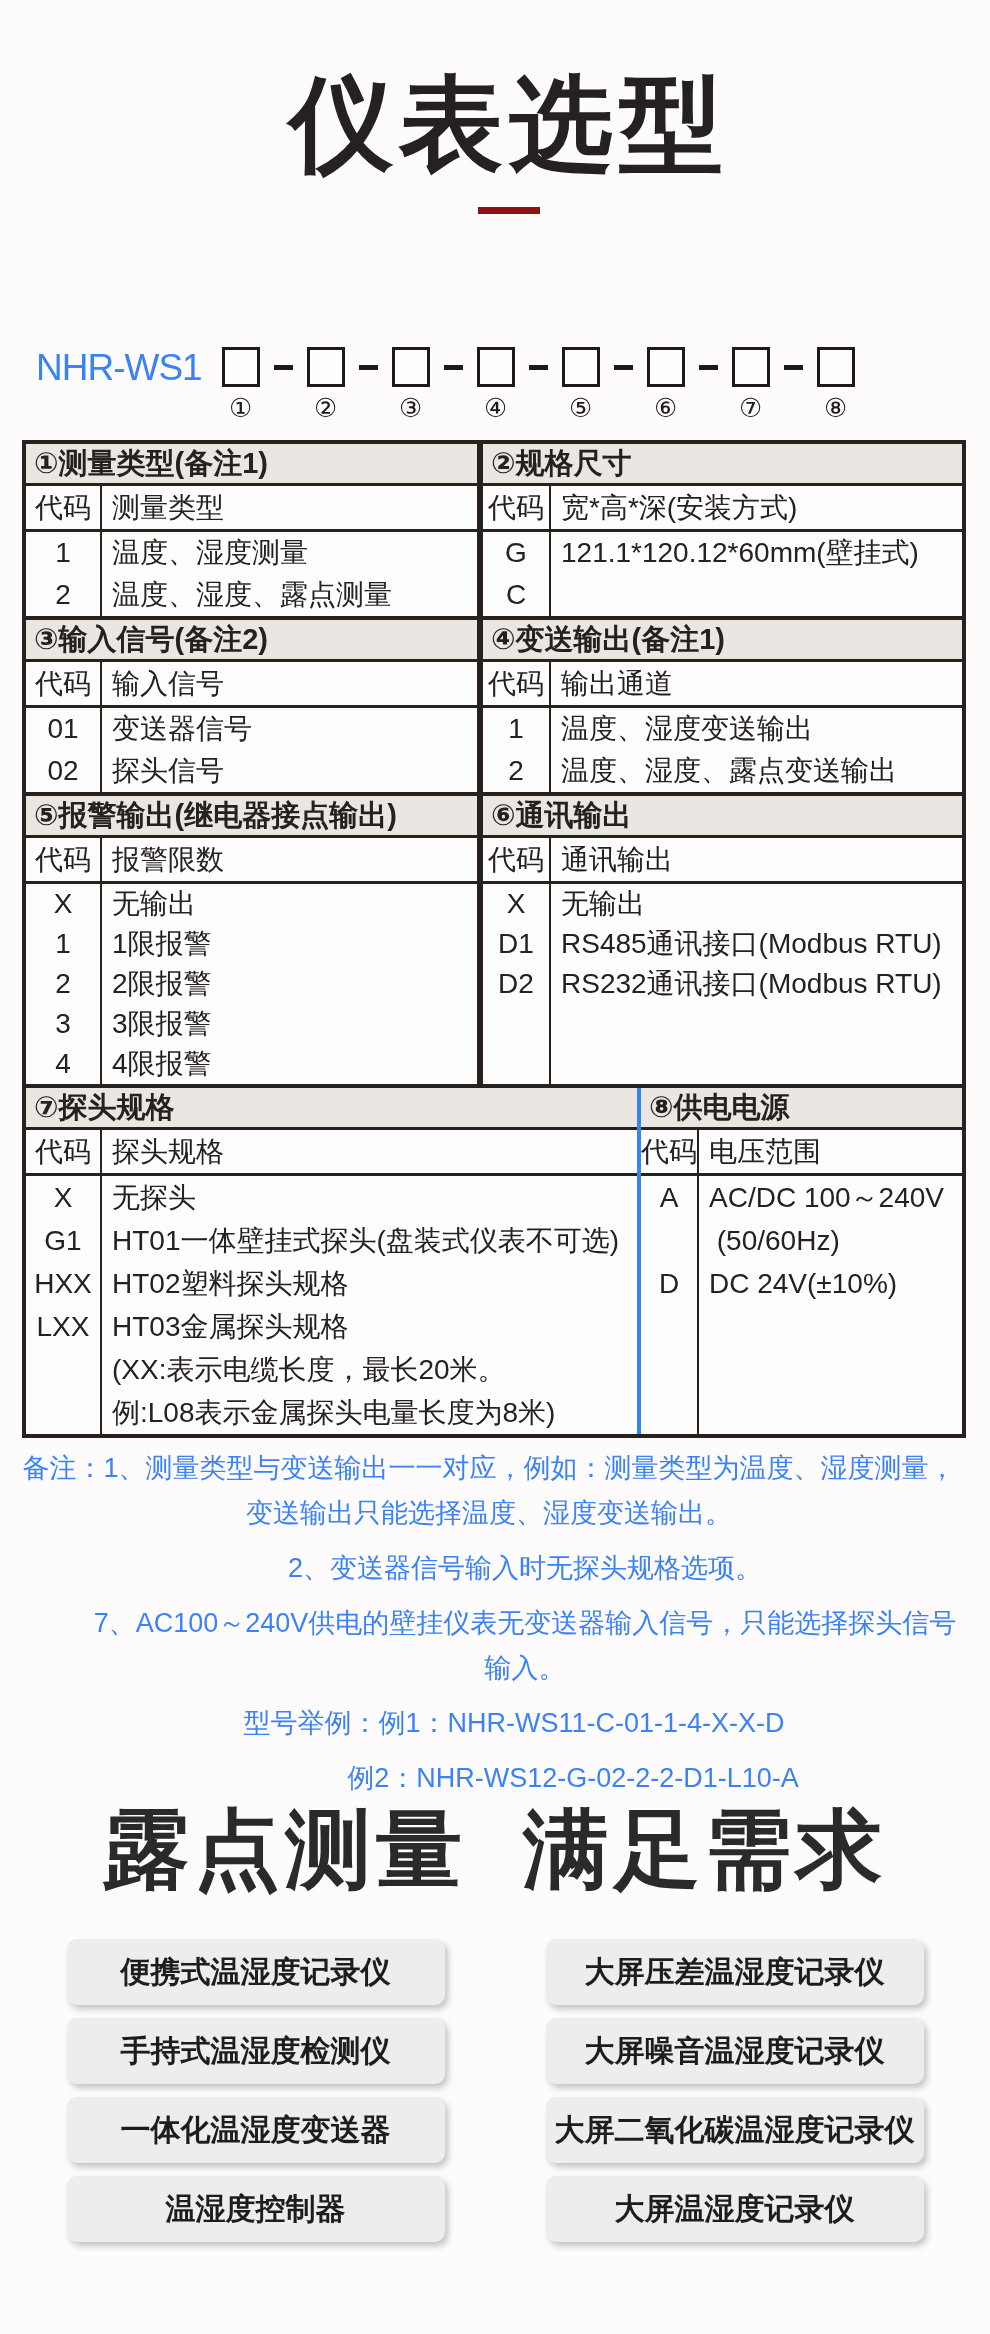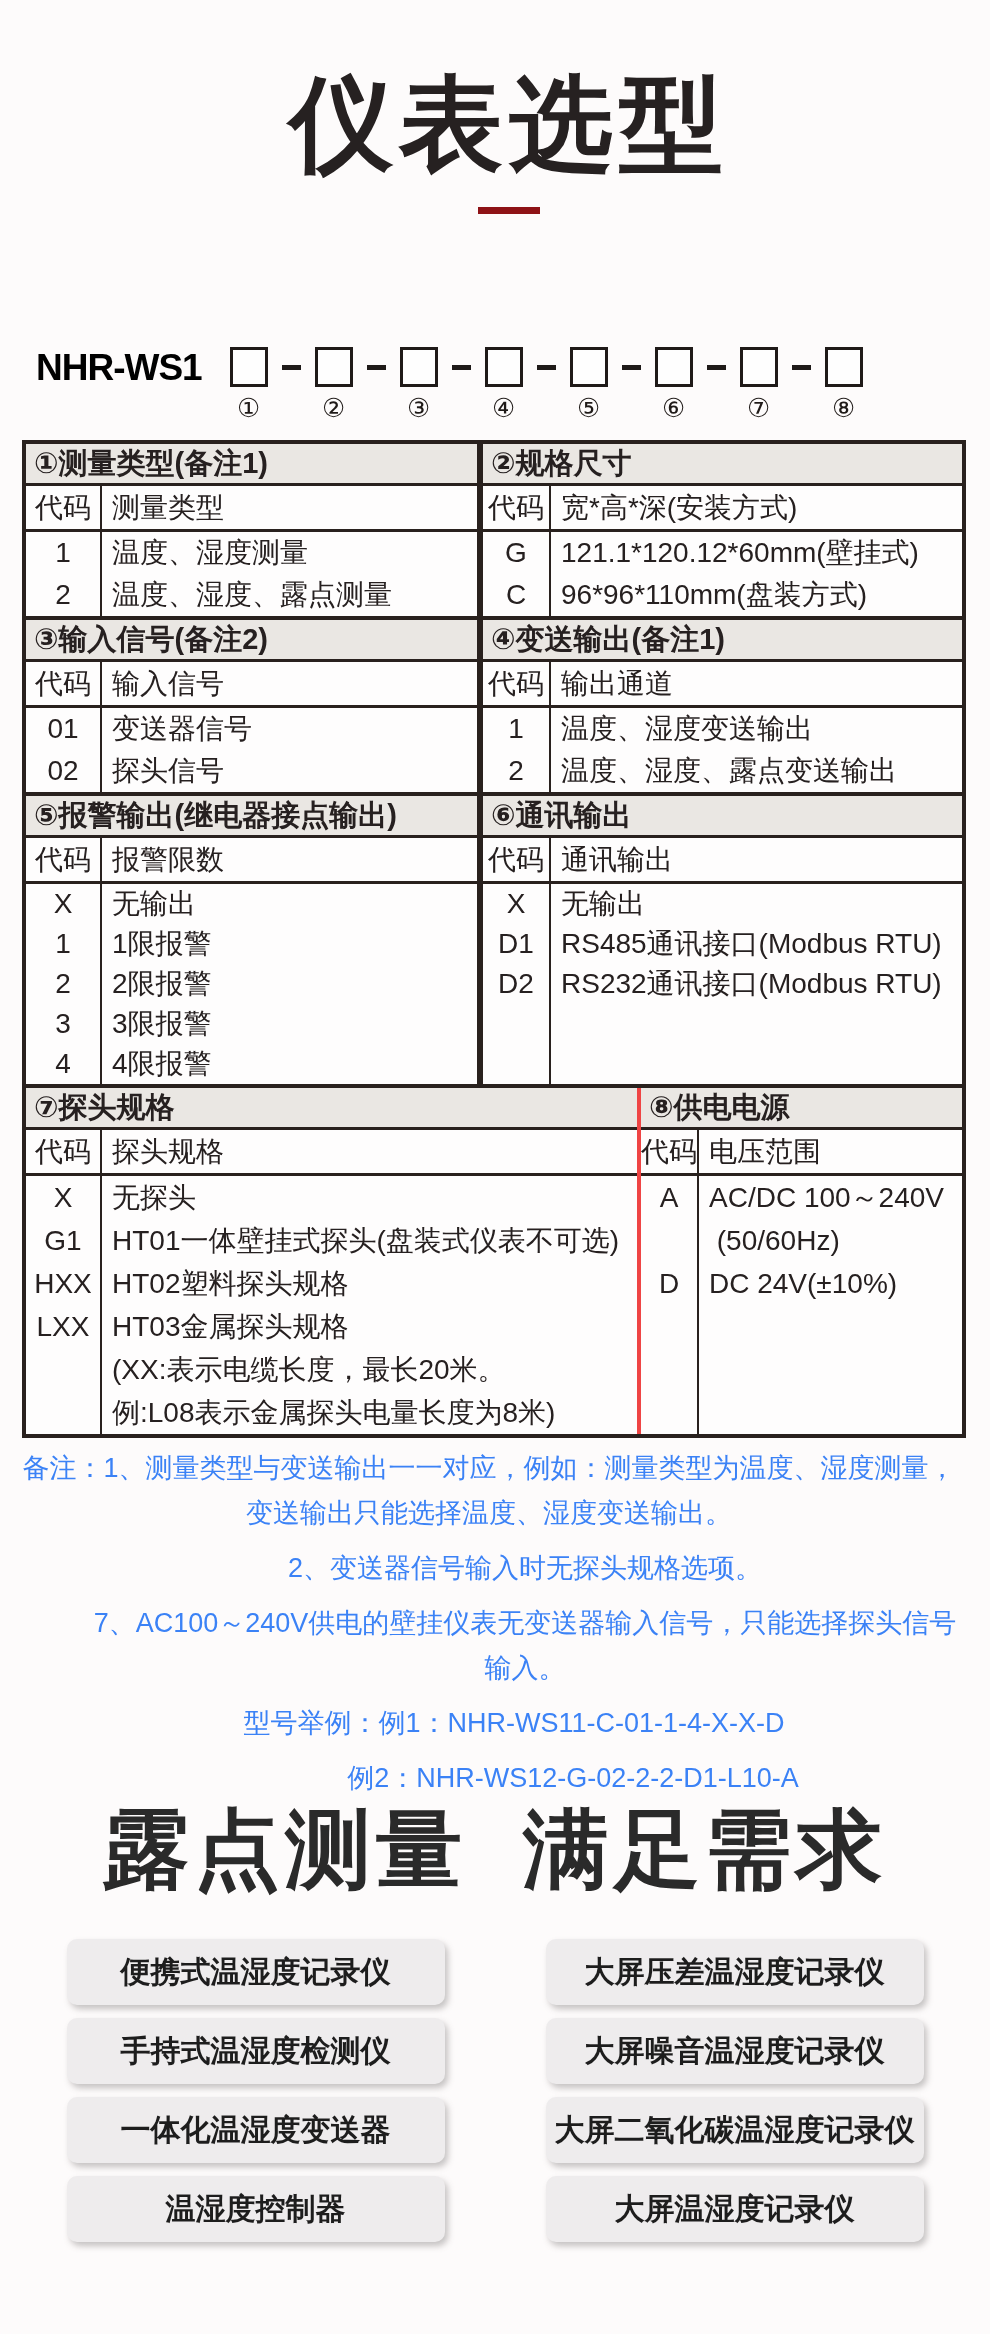--- a/index.html
+++ b/index.html
@@ -7,36 +7,36 @@
   *{box-sizing:border-box;}
   .page{position:relative;width:990px;height:2334px;background:#fdfbfb;overflow:hidden;margin:0 auto;}
 
   
   .hdr{position:absolute;top:70px;left:0;width:100%;text-align:center;margin-left:14px;}
   .hdr h1{margin:0;font-size:104px;font-weight:900;letter-spacing:6px;color:#262121;line-height:1.05;}
   .title-divider{width:62px;height:7px;margin:28px auto 0;}
 
   
   .model{position:absolute;left:36px;top:347px;display:flex;align-items:flex-start;}
-  .prefix{font-size:37px;font-weight:bold;letter-spacing:-1px;margin-right:28px;line-height:42px;color:#000000;}
+  .prefix{font-size:37px;font-weight:normal;letter-spacing:-1px;margin-right:20px;line-height:42px;color:#3b82f6;}
   .units{display:flex;align-items:flex-start;}
   .unit{display:flex;flex-direction:column;align-items:center;}
   .mbox{width:38px;height:40px;border:3px solid #1f1a18;background:#fefefe;}
   .mnum{margin-top:8px;font-size:26px;color:#1f1a18;line-height:1;}
   .mdash{width:19px;height:5px;background:#1f1a18;margin:18px 14px 0 14px;}
 
   
   .spec-table{position:absolute;left:22px;top:440px;width:944px;border:4px solid #29211e;background:#fefdfd;color:#262020;}
   .block{display:flex;border-top:4px solid #29211e;align-items:stretch;}
   .block:first-child{border-top:none;}
   .sec{display:flex;flex-direction:column;}
   .sec.left{width:451px;border-radius:20px;}
   .block.wide .sec.left{width:611px;}
   .sec.right{flex:1;border-left:6px solid #29211e;}
-  .block.wide .sec.right{border-left:4px solid #ef4444;}
+  .block.wide .sec.right{border-left:4px solid #3b82f6;}
   .sec-title{height:42px;background:#eae7e3;border-bottom:3px solid #29211e;font-weight:bold;font-size:29px;display:flex;align-items:center;padding-left:8px;}
   .hrow{display:flex;border-bottom:3px solid #29211e;height:46px;}
   .codew{width:76px;border-right:2.5px solid #29211e;display:flex;align-items:center;justify-content:center;font-size:28px;}
   .sec.right .codew{width:68px;}
   .block.wide .sec.right .codew{width:58px;}
   .descw{flex:1;display:flex;align-items:center;padding-left:10px;font-size:28px;white-space:pre;}
   .body{display:flex;flex:1;}
   .codes{display:flex;flex-direction:column;}
   .descs{flex:1;display:flex;flex-direction:column;}
   .cell{height:42px;display:flex;align-items:center;}
@@ -139,21 +139,20 @@
             <div class="codew">代码</div>
             <div class="descw">宽*高*深(安装方式)</div>
           </div>
           <div class="body">
             <div class="codes codew" style="flex-direction: column; justify-content: flex-start;">
               <div class="cell">G</div>
               <div class="cell">C</div>
             </div>
             <div class="descs">
               <div class="cell">121.1*120.12*60mm(壁挂式)</div>
-              <div class="cell">96*96*110mm(盘装方式)</div>
             </div>
           </div>
         </div>
       </div>
       <div class="block ">
         <div class="sec left">
           <div class="sec-title">③输入信号(备注2)</div>
           <div class="hrow">
             <div class="codew">代码</div>
             <div class="descw">输入信号</div>

